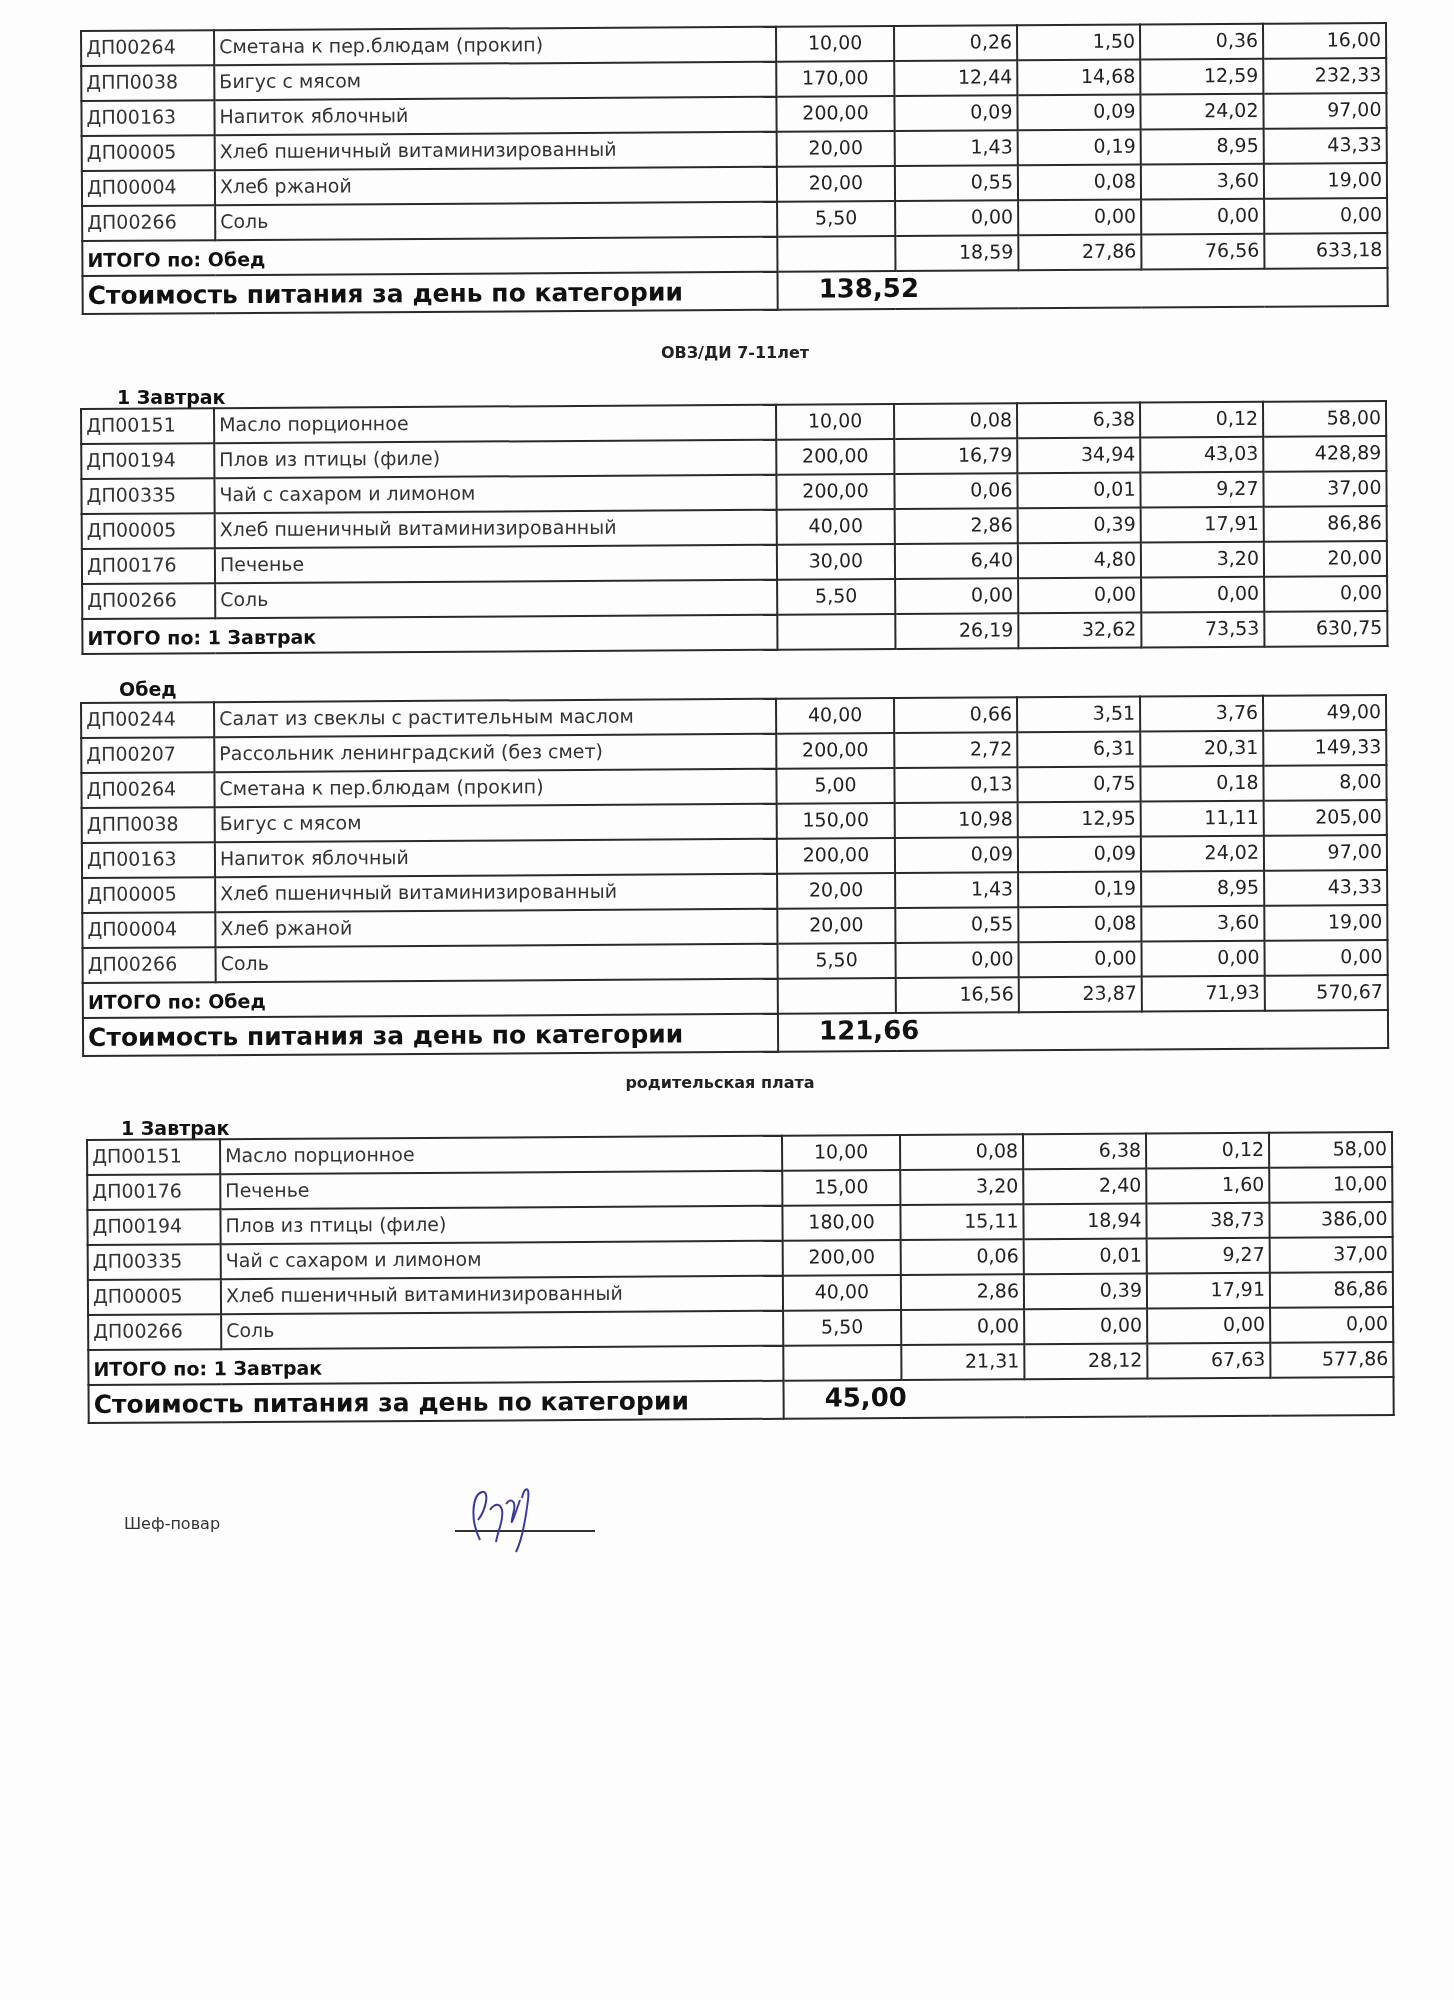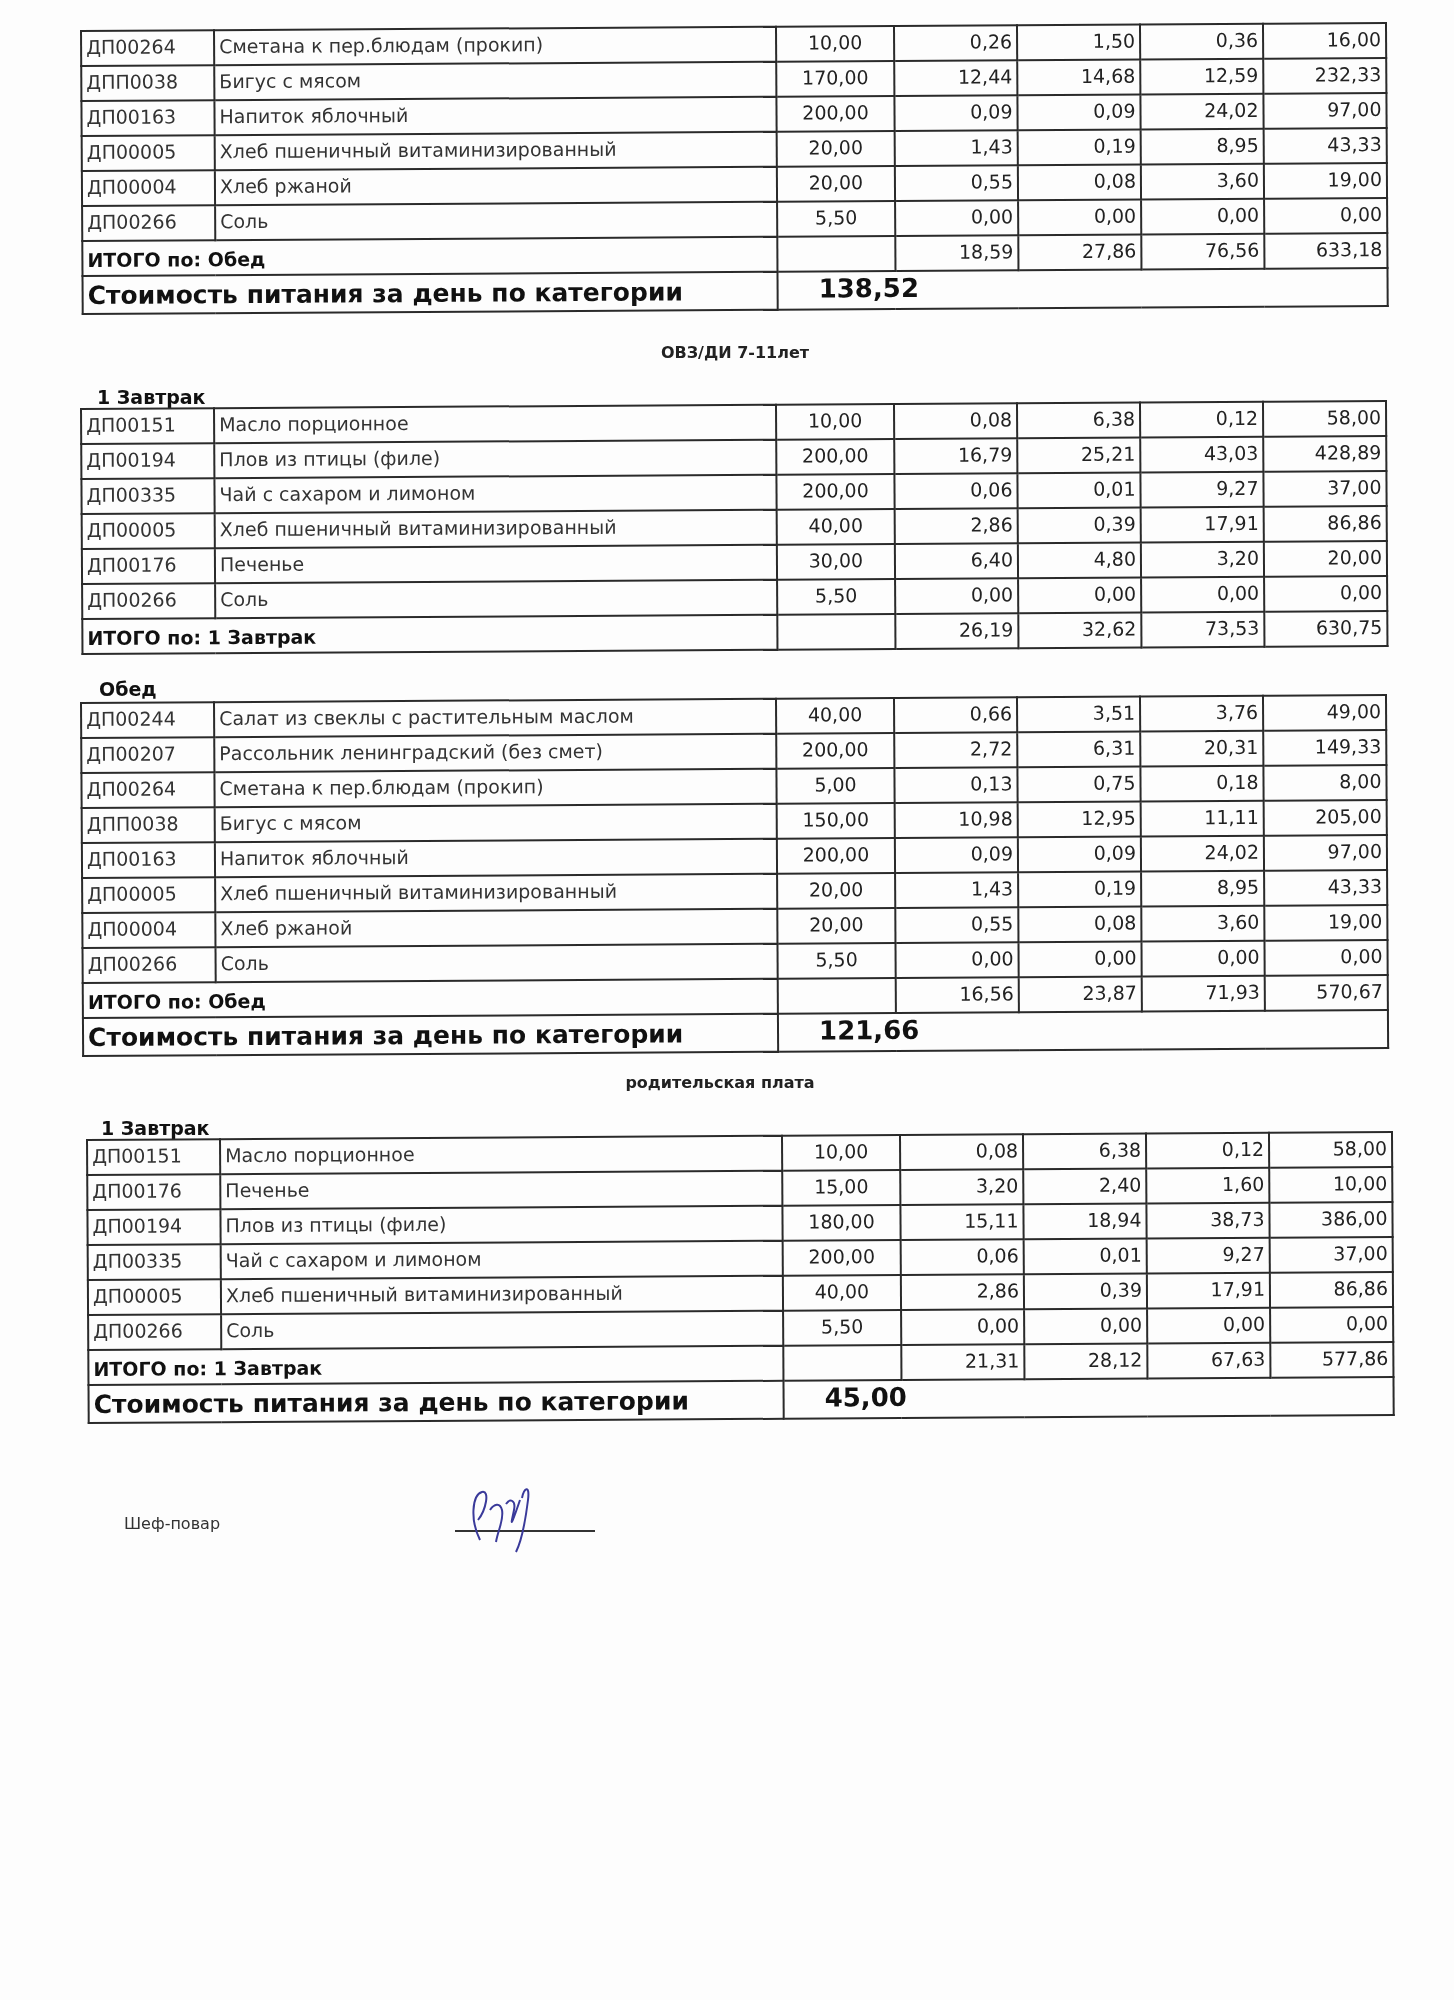--- a/index.html
+++ b/index.html
@@ -18,21 +18,21 @@
   }
   td.code { color:#333; }
   td.name { color:#333; vertical-align:bottom; line-height:30px; }
   td.qty { text-align:center; }
   td.num { text-align:right; }
   tr.total td.label { font-weight:bold; color:#111; vertical-align:bottom; }
   tr.cost td { height:36px; }
   tr.cost td.label { font-weight:bold; font-size:25px; color:#111; vertical-align:bottom; line-height:34px; }
   tr.cost td.value { font-weight:bold; font-size:26px; color:#111; padding-left:40px; line-height:32px; }
   .meal-title {
-    position:absolute; font-weight:bold; font-size:19px; color:#111;
+    position:absolute; font-weight:bold; font-size:19px; color:#111;margin-left:20px;
   }
   .category-title {
     position:absolute; font-weight:bold; font-size:16px; color:#222; text-align:center; width:400px;
   }
   .signature-label { position:absolute; left:124px; top:1514px; font-size:16px; color:#333; }
   .signature { position:absolute; left:450px; top:1480px; width:150px; height:80px; }
   .sign-line { position:absolute; left:455px; top:1530px; width:140px; height:2px; background:#333; }
   col.c-code { width:133px; } col.c-name { width:562px; } col.c-qty { width:118px; }
   col.c-n { width:123px; }
 </style>
@@ -144,21 +144,21 @@
           <td class="num">0,08</td>
           <td class="num">6,38</td>
           <td class="num">0,12</td>
           <td class="num">58,00</td>
         </tr>
         <tr>
           <td class="code">ДП00194</td>
           <td class="name">Плов из птицы (филе)</td>
           <td class="qty">200,00</td>
           <td class="num">16,79</td>
-          <td class="num">25,21</td>
+          <td class="num">34,94</td>
           <td class="num">43,03</td>
           <td class="num">428,89</td>
         </tr>
         <tr>
           <td class="code">ДП00335</td>
           <td class="name">Чай с сахаром и  лимоном</td>
           <td class="qty">200,00</td>
           <td class="num">0,06</td>
           <td class="num">0,01</td>
           <td class="num">9,27</td>

